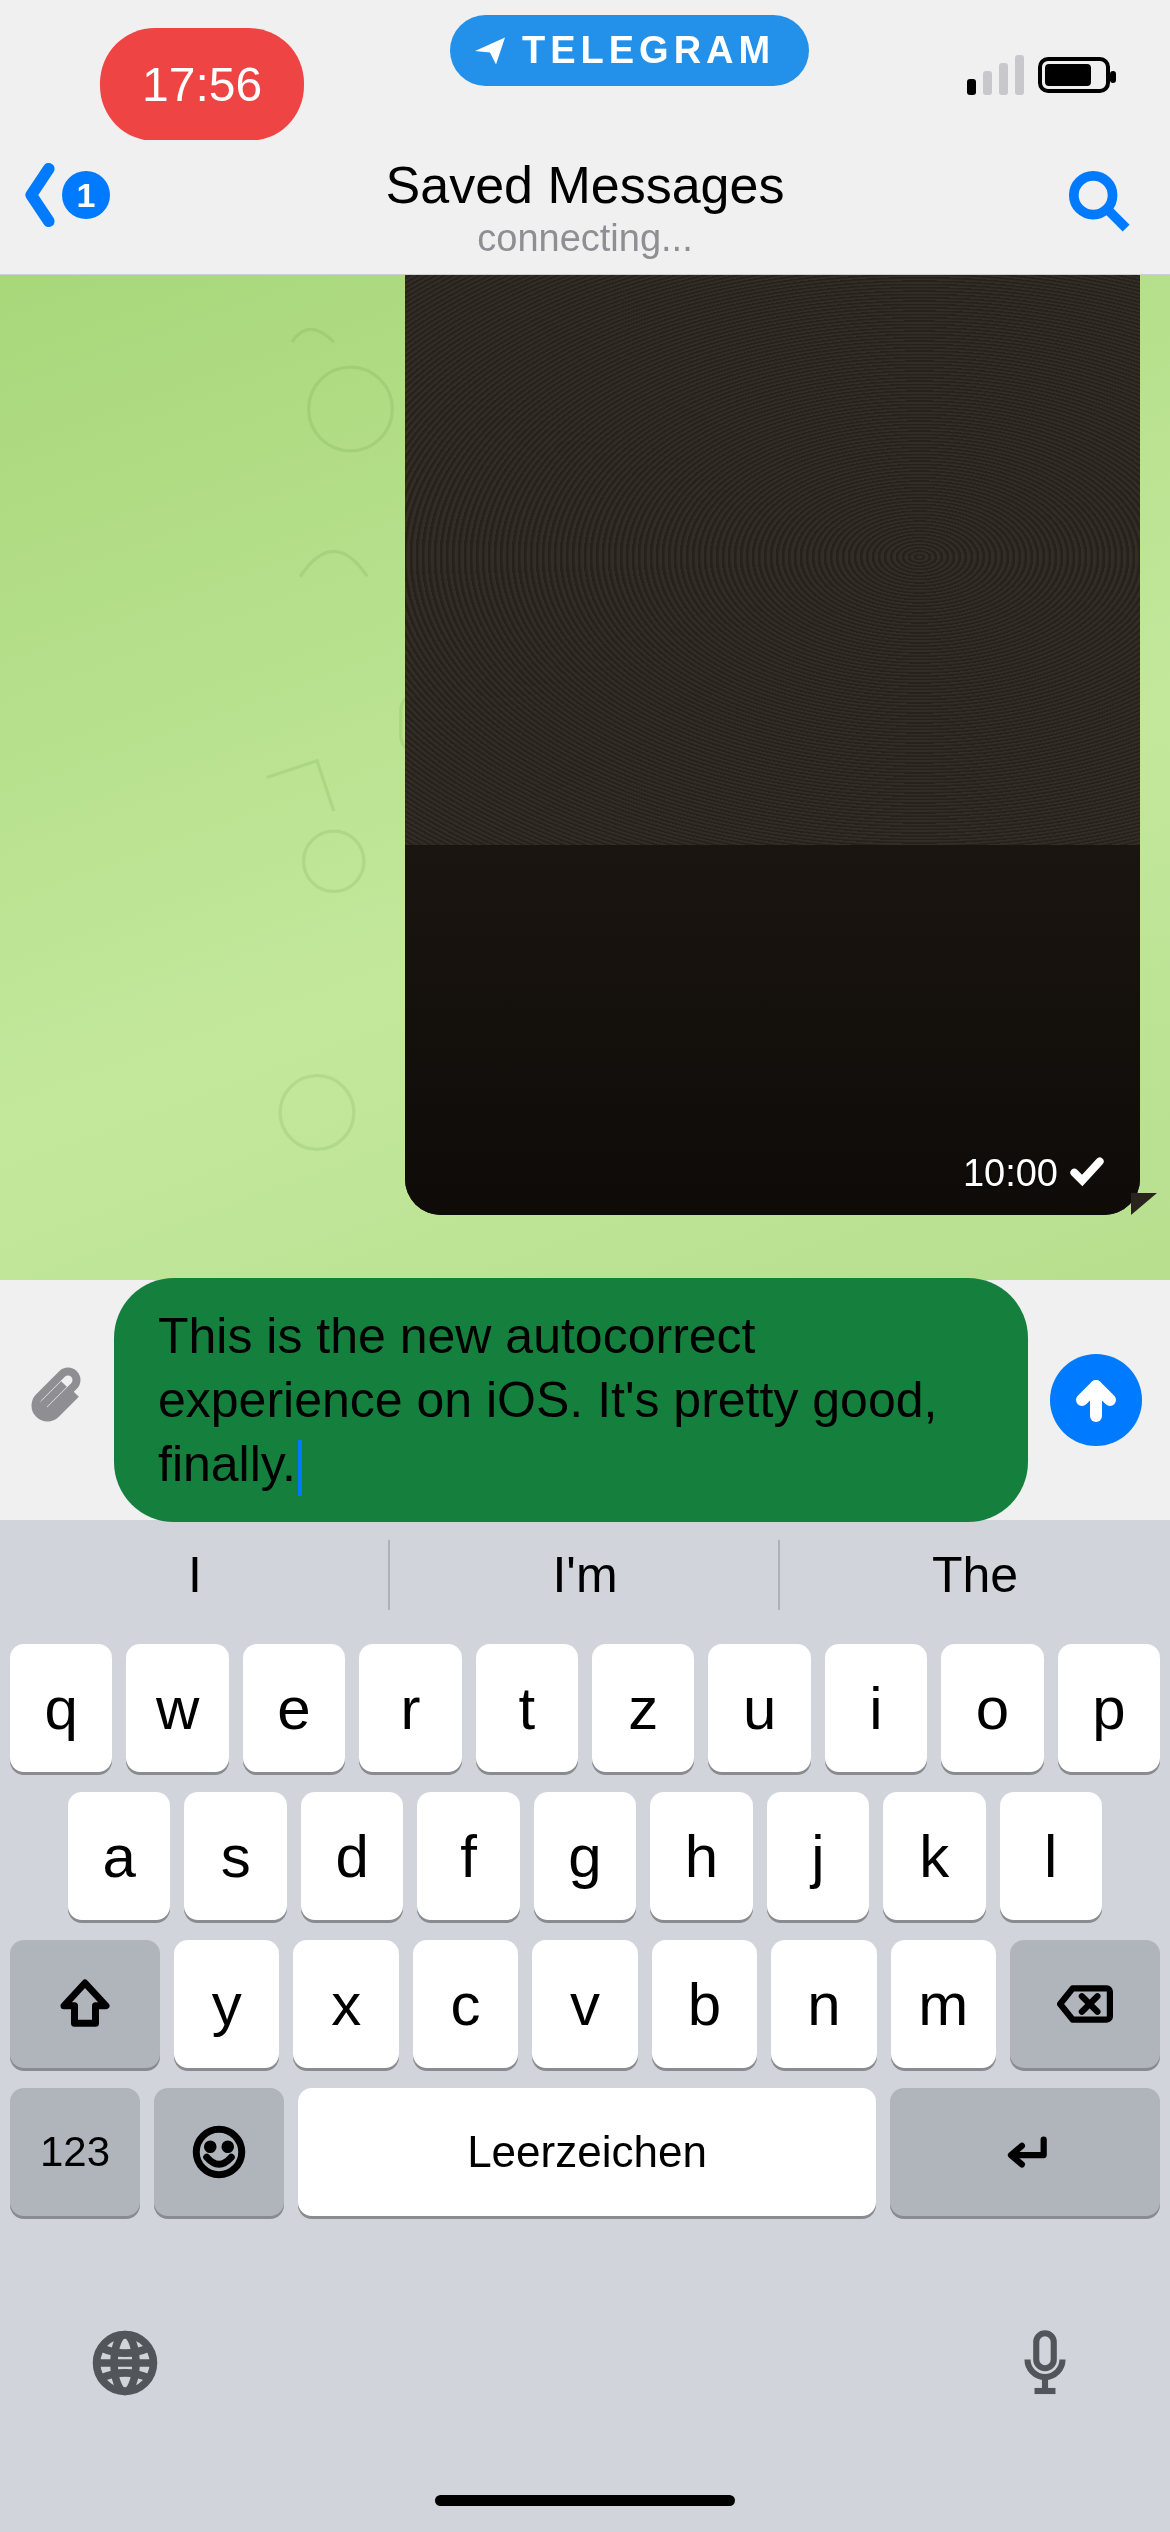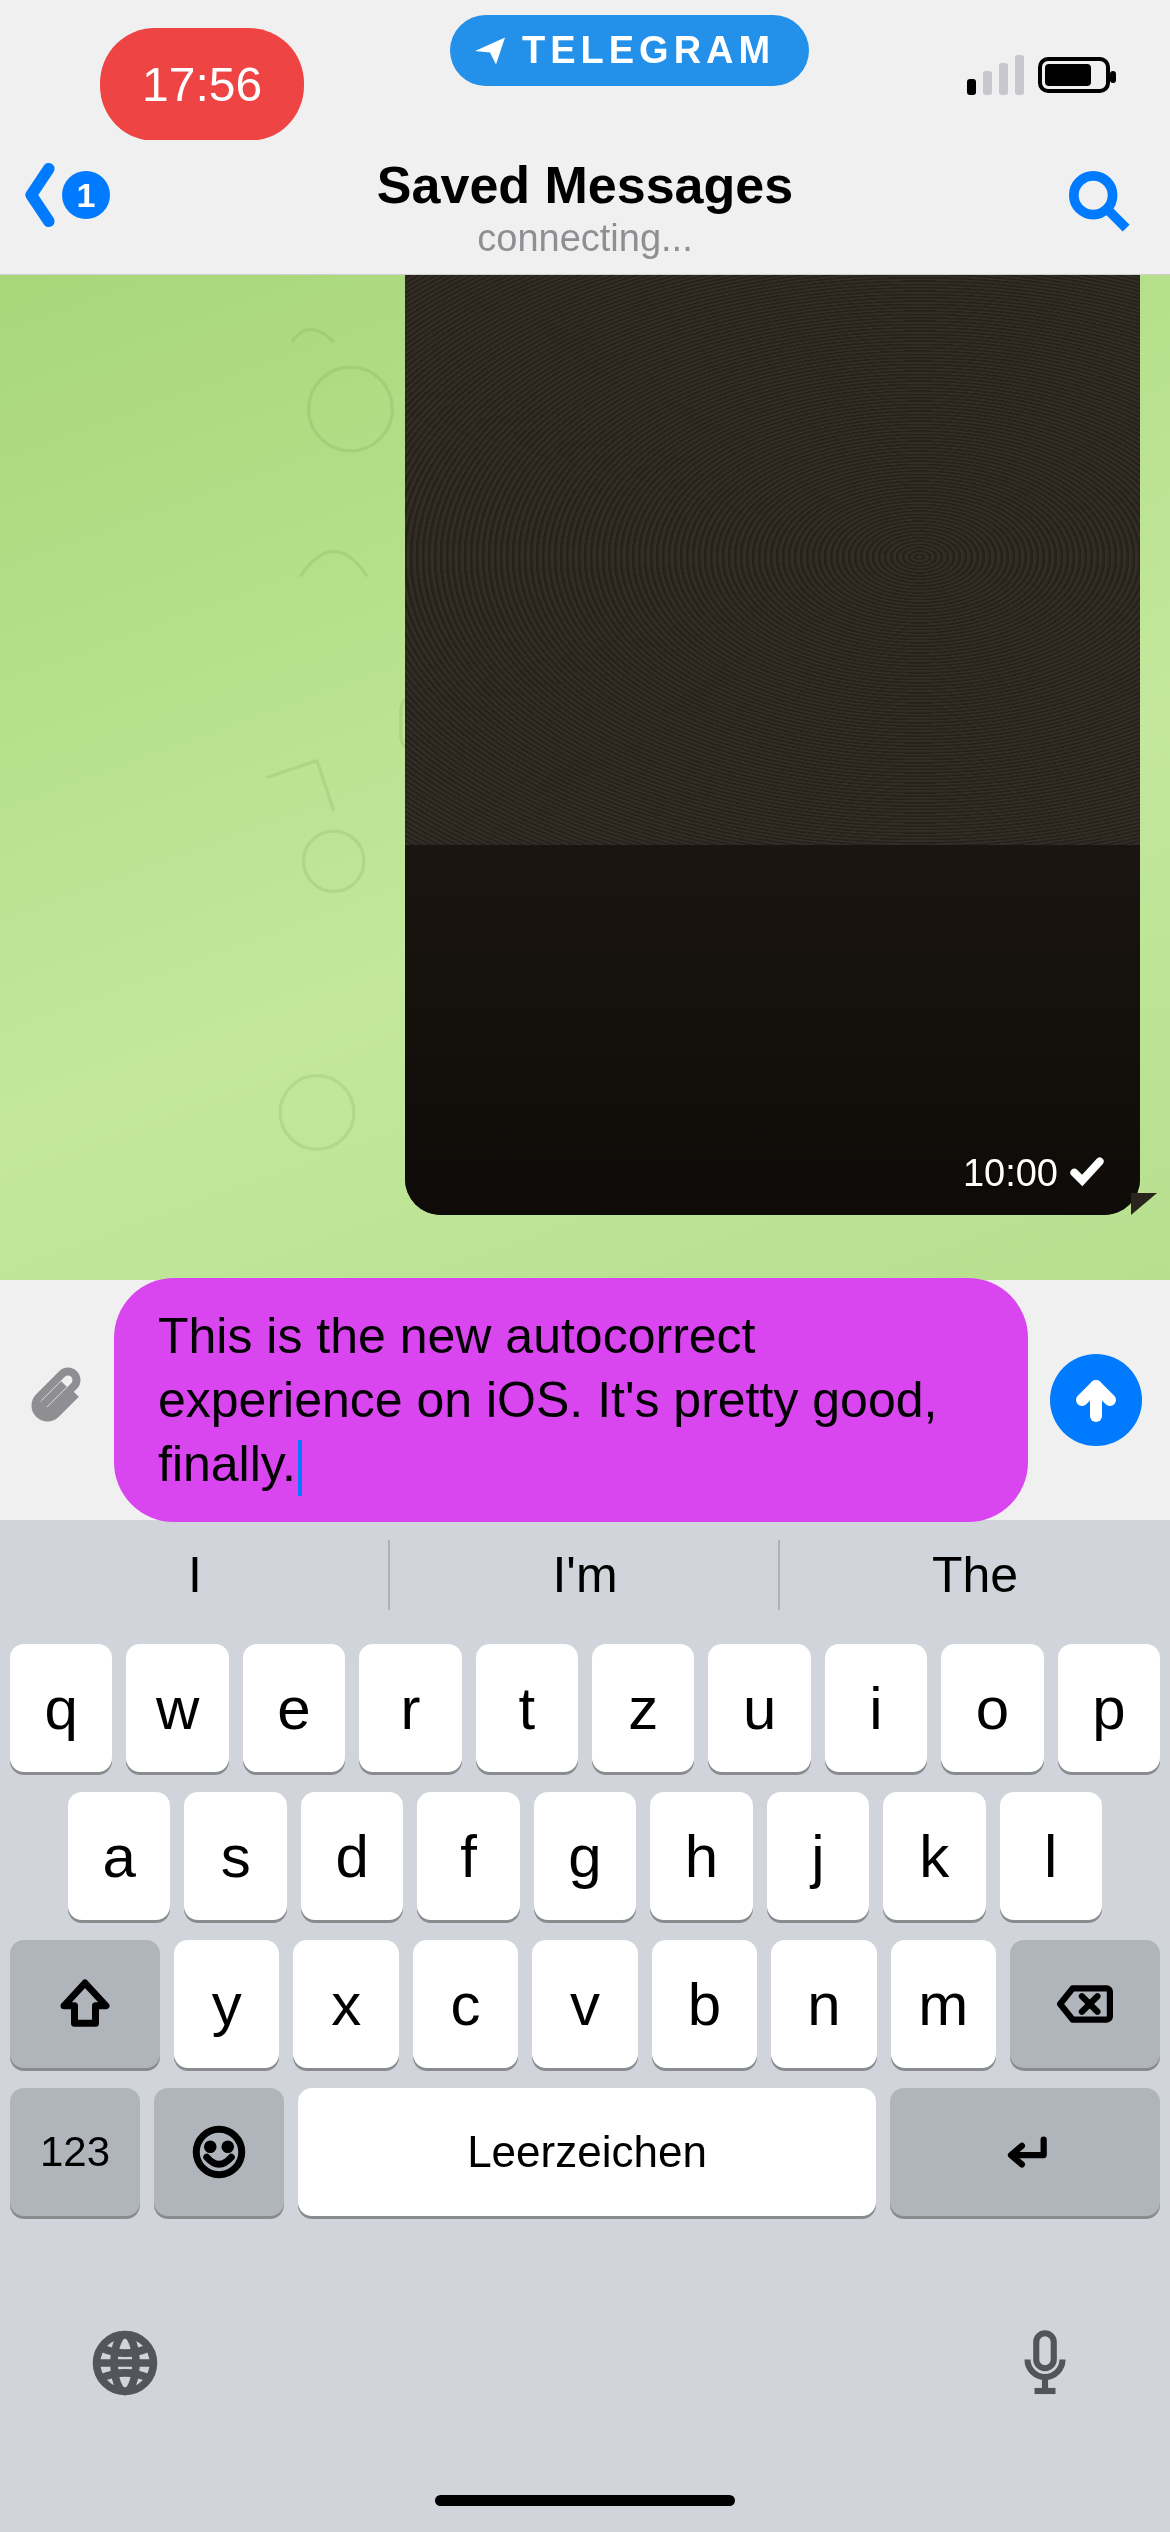--- a/index.html
+++ b/index.html
@@ -53,21 +53,21 @@
   .back-btn {
     position:absolute; left:20px; top:20px;
     display:flex; align-items:center;
   }
   .back-btn svg { width:40px; height:70px; stroke:#007aff; stroke-width:8; fill:none; stroke-linecap:round; stroke-linejoin:round;}
   .back-badge {
     width:48px; height:48px; border-radius:50%; background:#007aff; color:#fff;
     font-size:34px; font-weight:600; display:flex; align-items:center; justify-content:center;
     margin-left:2px;
   }
-  .title { font-size:52px; font-weight:700; color:#000; }
+  .title { font-size:52px; font-weight:400; color:#000; }
   .subtitle { font-size:38px; color:#8e8e93; margin-top:2px; }
   .search-btn { position:absolute; right:40px; top:30px; }
   .search-btn svg { width:62px; height:62px; stroke:#007aff; stroke-width:5; fill:none; }
 
   
   .chat {
     height: 1005px;
     background: linear-gradient(160deg,#a8d77a 0%, #c3e89c 60%, #b7df8e 100%);
     position:relative;
     overflow:hidden;
@@ -110,21 +110,21 @@
   .input-bar {
     height: 240px;
     background:#eff0ef;
     display:flex; align-items:center;
     padding:0 28px;
     gap:22px;
   }
   .attach svg, .emoji svg { width:64px; height:64px; stroke:#8e8e93; stroke-width:4; fill:none; }
   .msg-field {
     flex:1;
-    background:#d946ef;
+    background:#15803d;
     border-radius:60px;
     min-height:190px;
     padding:26px 90px 26px 44px;
     position:relative;
     font-size:50px;
     line-height:64px;
     color:#000;
     display:flex; align-items:center;
   }
   .msg-field .cursor {

